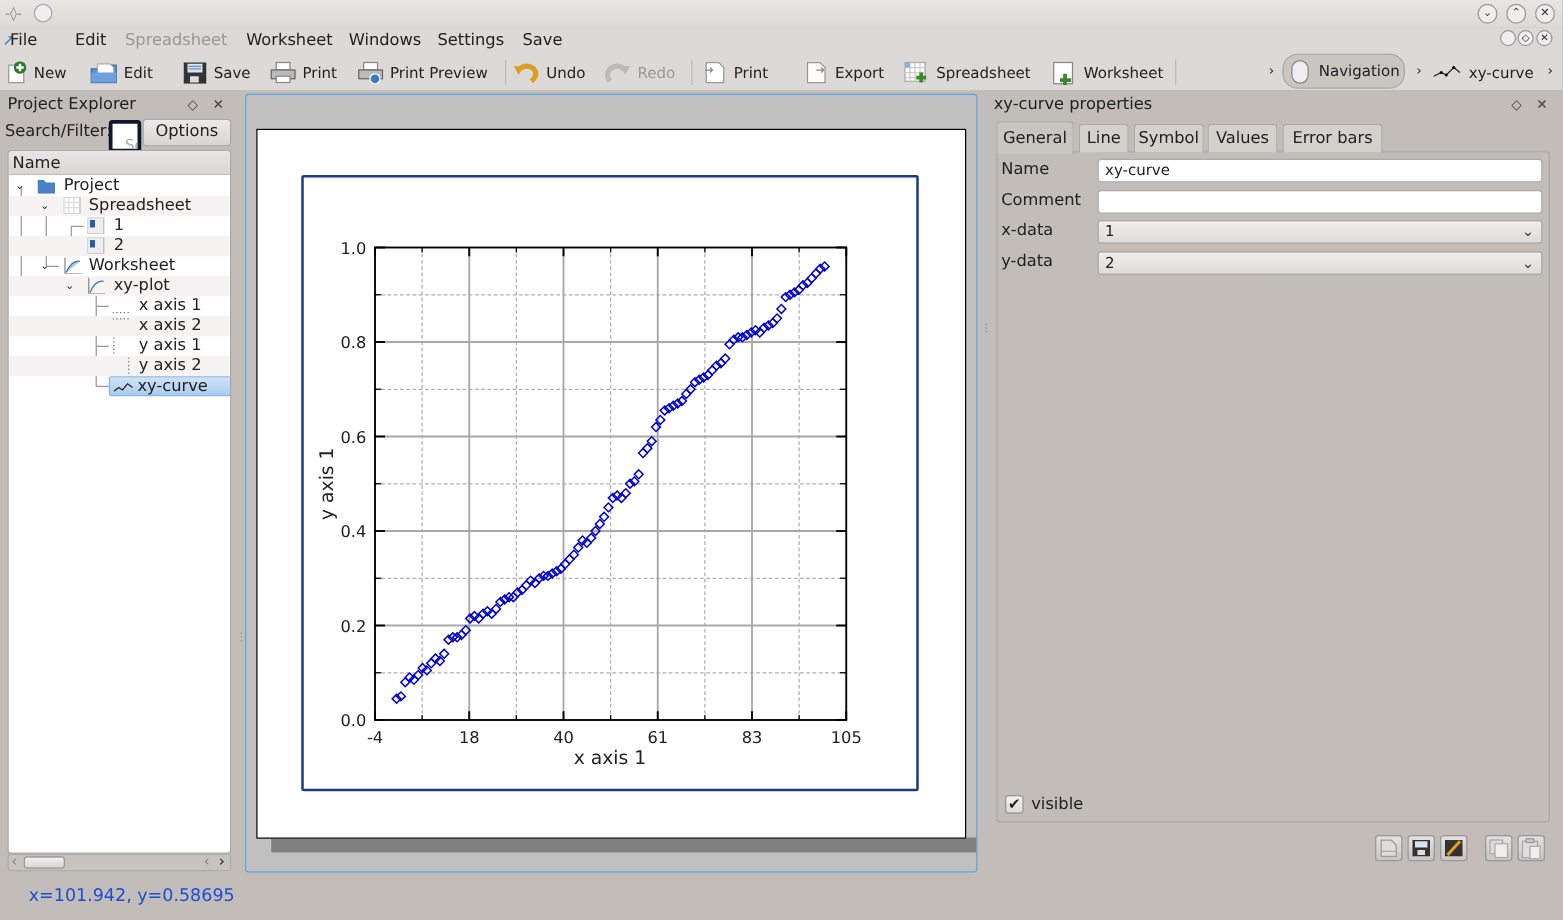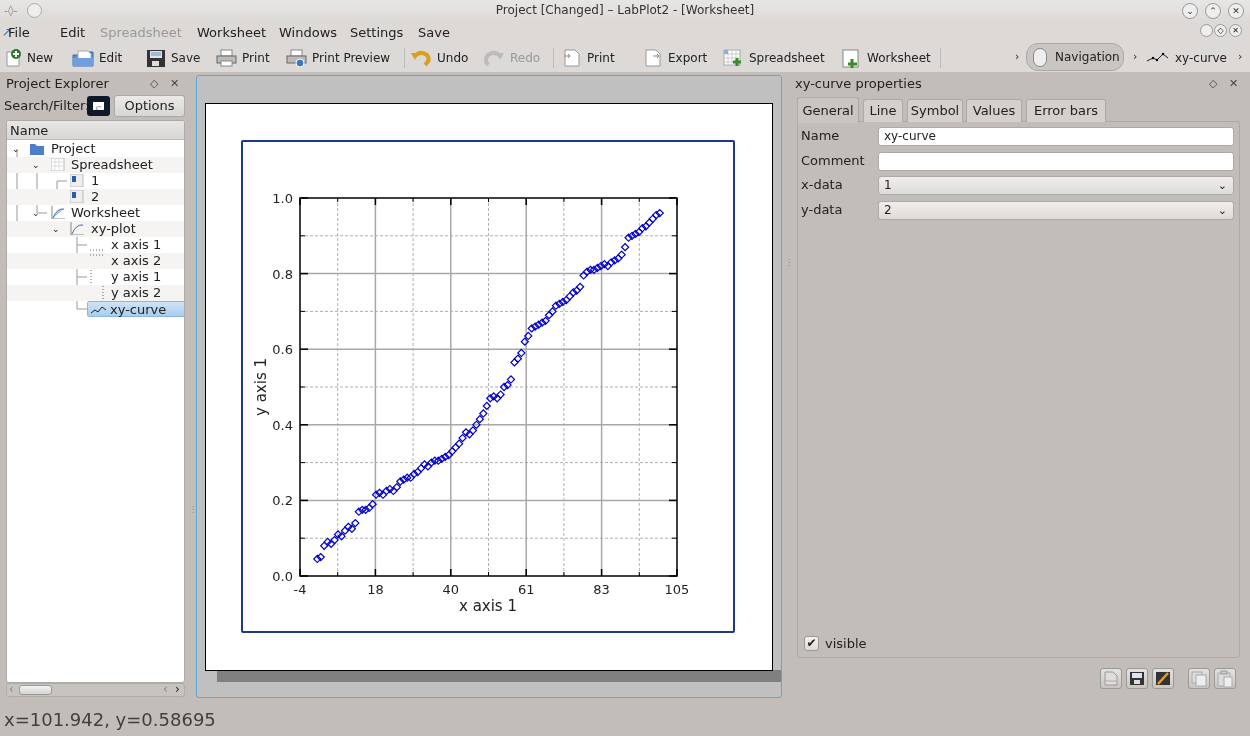--- a/index.html
+++ b/index.html
@@ -14,21 +14,21 @@
 .mi.disabled{color:#999}
 .toolbar{position:absolute;left:0;top:44px;width:1250px;height:28px;background:#dcd9d6}
 .tb{position:absolute;top:3px;height:22px;display:flex;align-items:center;font-size:12px;color:#222}
 .tb .ic{width:18px;height:18px;margin-right:5px;display:inline-block;position:relative}
 .tb.disabled{color:#999}
 .tbsep{position:absolute;top:4px;width:1px;height:20px;background:#bbb}
 .navbtn{position:absolute;left:1026px;top:43px;width:98px;height:28px;border:1px solid #aaa;border-radius:12px;background:#c9c5c1}
 .panel-title{position:absolute;font-size:13px;color:#222}
 .dockbtns{position:absolute;font-size:11px;color:#444}
 .search-label{position:absolute;left:4px;top:98px;font-size:13px}
-.search-input{position:absolute;left:87px;top:96px;width:23px;height:20px;background:#fff;border:6px solid #0f172a;border-radius:3px;font-size:12px;color:#aaa;padding:2px;overflow:hidden}
+.search-input{position:absolute;left:87px;top:96px;width:23px;height:20px;background:#fff;border:3px solid #0f172a;border-radius:3px;font-size:12px;color:#aaa;padding:10px;overflow:hidden}
 .options-btn{position:absolute;left:114px;top:95px;width:71px;height:22px;border:1px solid #aaa;border-radius:3px;background:linear-gradient(#eceae8,#d8d5d2);font-size:13px;text-align:center;line-height:20px}
 .tree{position:absolute;left:6px;top:120px;width:179px;height:563px;background:#fff;border:1px solid #aaa;border-radius:3px;overflow:hidden}
 .tree-header{height:19px;background:linear-gradient(#e8e6e4,#d9d6d3);border-bottom:1px solid #bbb;padding-left:3px;font-size:13px;line-height:19px}
 .trow{position:absolute;left:0;width:179px;height:16px;font-size:13px;line-height:16px}
 .trow.alt{background:#f5f4f3}
 .trow .lbl{position:absolute}
 .trow.sel .lbl{background:linear-gradient(#cfe3f6,#a9cdee);border:1px solid #8cb8e0;border-radius:2px;padding:0 2px}
 .ticon{position:absolute;top:1px;width:14px;height:13px}
 .hscroll{position:absolute;left:6px;top:683px;width:179px;height:14px;background:#c7c3bf;border:1px solid #b0aca8;border-radius:3px}
 .hscroll .thumb{position:absolute;left:12px;top:1px;width:33px;height:10px;background:linear-gradient(#f2f1f0,#d8d5d2);border:1px solid #999;border-radius:3px}
@@ -41,29 +41,28 @@
 .tab{position:absolute;top:0;height:23px;border:1px solid #aaa;border-bottom:none;border-radius:3px 3px 0 0;background:#d4d0cc;font-size:13px;text-align:center;line-height:22px}
 .tab.active{background:#c9c5c1;top:-2px;height:26px;line-height:26px}
 .props{position:absolute;left:797px;top:121px;width:443px;height:537px;border:1px solid #aaa;border-radius:3px;background:#c2bdb8}
 .plabel{position:absolute;left:801px;font-size:13px}
 .pfield{position:absolute;left:878px;width:356px;height:19px;background:#fff;border:1px solid #aaa;border-radius:3px;font-size:12px;padding-left:5px;line-height:17px}
 .pselect{position:absolute;left:878px;width:356px;height:19px;background:linear-gradient(#f0eeec,#dedbd8);border:1px solid #aaa;border-radius:3px;font-size:12px;padding-left:5px;line-height:17px}
 .pselect .chev{position:absolute;right:6px;top:0;font-size:11px}
 .checkbox{position:absolute;left:804px;top:636px;width:15px;height:15px;border:1px solid #999;border-radius:3px;background:linear-gradient(#f4f3f2,#dcd9d6);font-size:12px;line-height:13px;text-align:center}
 .vis-label{position:absolute;left:825px;top:636px;font-size:13px}
 .bbtn{position:absolute;top:668px;width:22px;height:21px;border:1px solid #999;border-radius:3px;background:linear-gradient(#e4e2e0,#c9c5c1)}
-.status{position:absolute;left:4px;top:709px;font-size:18px;color:#404040}
+.status{position:absolute;left:23px;top:709px;font-size:14px;color:#1d4ed8}
 </style>
 </head>
 <body>
 
 <div class="titlebar">
   <span class="appicon">-◊-</span>
   <span class="pin"></span>
-  <div class="title">Project    [Changed] – LabPlot2 - [Worksheet]</div>
   <span class="wbtn" style="left:1182px;top:3px">⌄</span>
   <span class="wbtn" style="left:1205px;top:3px">⌃</span>
   <span class="wbtn" style="left:1228px;top:3px">✕</span>
 </div>
 
 <div class="menubar">
   <span style="position:absolute;left:2px;top:3px;font-size:12px;color:#3a6fb0">↗</span>
   <span class="mi" style="left:8px">File</span>
   <span class="mi" style="left:60px">Edit</span>
   <span class="mi disabled" style="left:100px">Spreadsheet</span>

